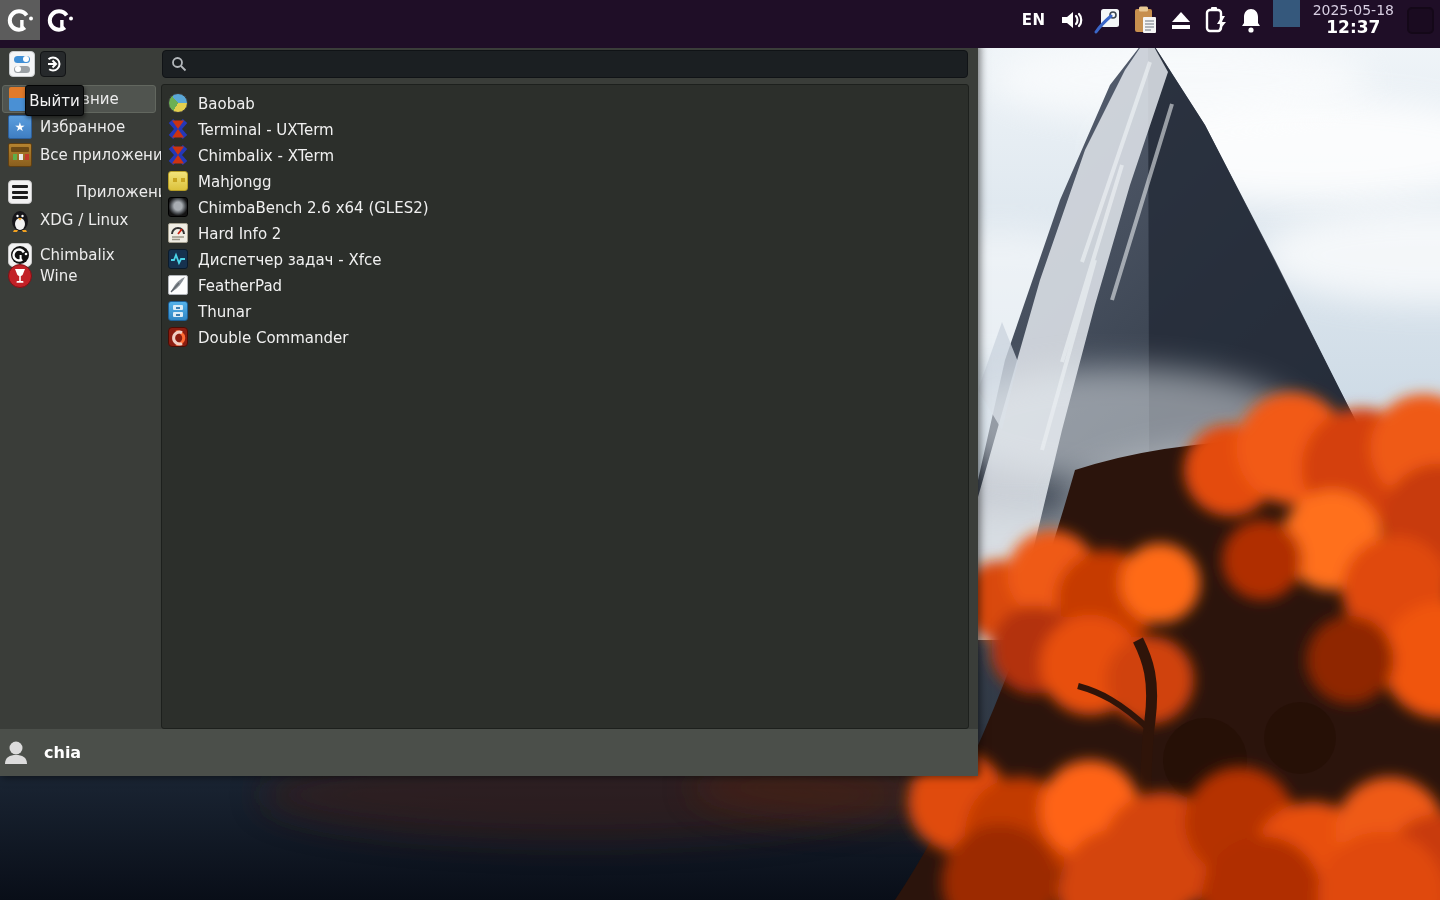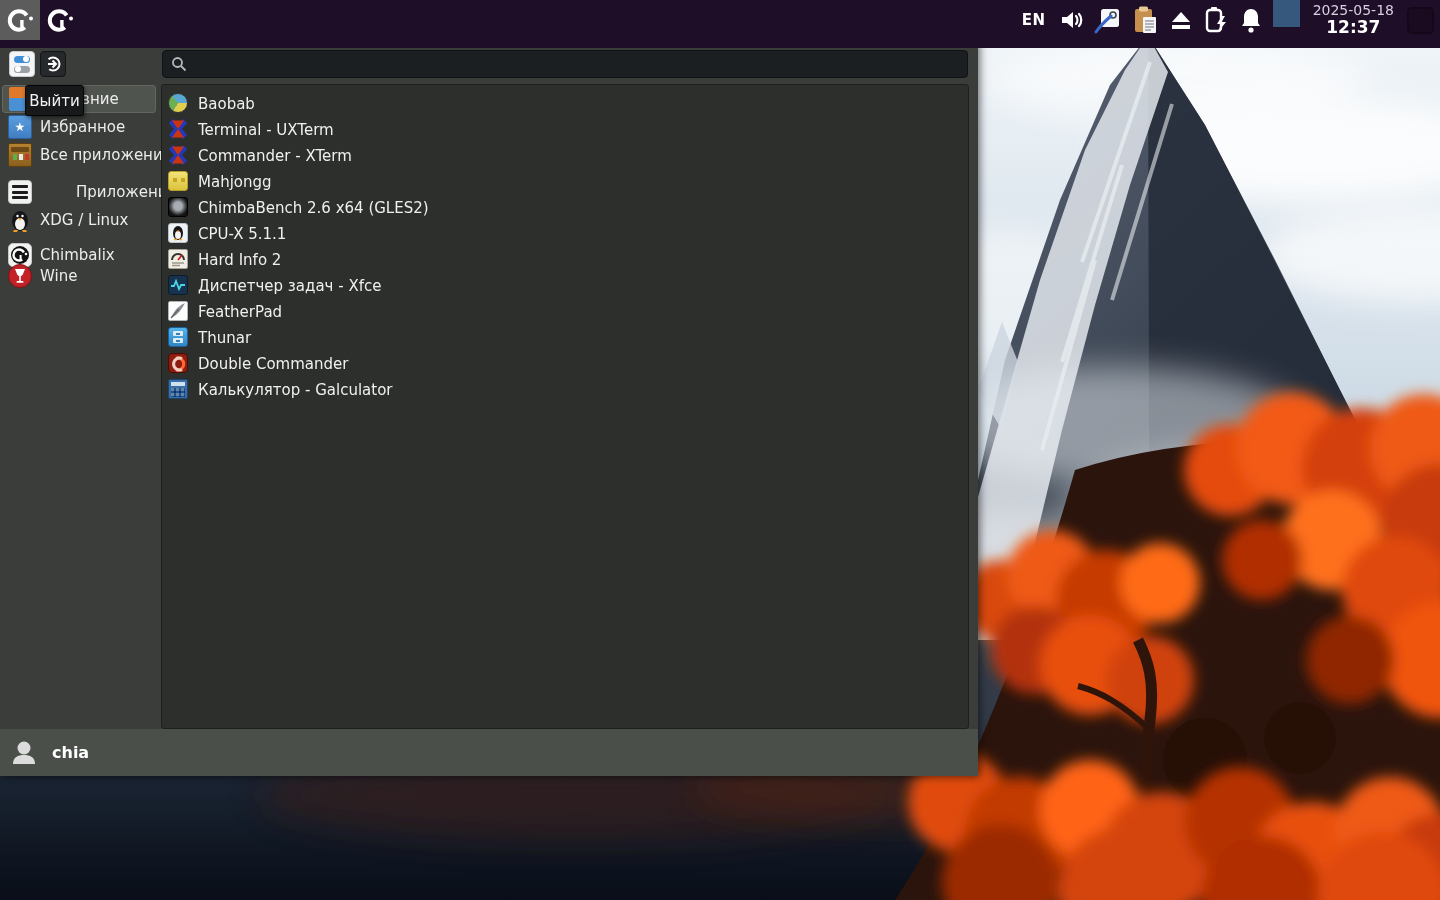--- a/index.html
+++ b/index.html
@@ -47,21 +47,21 @@
 
   
   #tooltip { position:absolute; left:25px; top:44px; width:59px; height:31px; background:#17191a; border:1px solid #040505; border-radius:3px; color:#f2f2f2; font-size:15px; display:flex; align-items:center; justify-content:center; z-index:5; box-shadow:1px 2px 4px rgba(0,0,0,.5); }
 
   
   #app-list { position:absolute; left:161px; top:43px; width:808px; height:645px; background:#2c2f2b; border:1px solid #1d201d; border-radius:3px; padding-top:2px; }
   .app-row { height:26px; display:flex; align-items:flex-end; gap:10px; padding-left:6px; color:#f0f0f0; font-size:15px; cursor:pointer; }
   .app-label { white-space:nowrap; }
 
   
-  #user-bar { position:absolute; left:0; top:688px; width:978px; height:47px; background:#4b4f4a; display:flex; align-items:center; gap:12px; padding-left:8px; }
+  #user-bar { position:absolute; left:0; top:688px; width:978px; height:47px; background:#4b4f4a; display:flex; align-items:center; gap:12px; }
   #user-name { color:#ffffff; font-size:16px; font-weight:bold; }
 
   
   .ic20 { width:20px; height:20px; flex:none; position:relative; }
   .ic24 { width:24px; height:24px; flex:none; position:relative; }
 
   .i-baobab { border-radius:50%; background:conic-gradient(from -40deg,#5aa7d6 0 130deg,#e3cf4e 130deg 250deg,#6cb054 250deg 360deg); border:1px solid #3a3a3a; }
   .i-xterm  { background:transparent; }
   .i-mahjongg { border-radius:3px; background:linear-gradient(#f2e37a,#dcc23c); border:1px solid #b89f28; }
   .i-mahjongg:after { content:""; position:absolute; left:4px; top:6px; width:4px; height:4px; background:#c8a520; box-shadow:8px 0 0 #c8a520; }
@@ -372,44 +372,33 @@
         <span class="app-label">Terminal - UXTerm</span>
       </div>
 
       <div class="app-row">
         <span class="ic20 i-xterm">
           <svg width="20" height="20" viewBox="0 0 20 20">
             <path d="M3,2 L17,18 M17,2 L3,18" stroke="#2438b8" stroke-width="6"></path>
             <path d="M4,1.5 H16 L10,10 L16,18.5 H4 L10,10 Z" fill="#cc3311"></path>
           </svg>
         </span>
-        <span class="app-label">Commander - XTerm</span>
+        <span class="app-label">Chimbalix - XTerm</span>
       </div>
 
       <div class="app-row">
         <span class="ic20 i-mahjongg"></span>
         <span class="app-label">Mahjongg</span>
       </div>
 
       <div class="app-row">
         <span class="ic20 i-chimbabench"></span>
         <span class="app-label">ChimbaBench 2.6 x64 (GLES2)</span>
       </div>
 
-      <div class="app-row">
-        <span class="ic20 i-cpux">
-          <svg width="14" height="16" viewBox="0 0 14 16">
-            <ellipse cx="7" cy="8" rx="5" ry="7" fill="#16161a"></ellipse>
-            <ellipse cx="7" cy="10" rx="3" ry="4" fill="#f2f2f2"></ellipse>
-            <path d="M5.5,5.5 L8.5,5.5 L7,7.3 Z" fill="#f0a020"></path>
-            <path d="M3,14.5 h3 M8,14.5 h3" stroke="#f0a020" stroke-width="1.6"></path>
-          </svg>
-        </span>
-        <span class="app-label">CPU-X 5.1.1</span>
-      </div>
 
       <div class="app-row">
         <span class="ic20 i-hardinfo">
           <svg width="18" height="18" viewBox="0 0 18 18">
             <path d="M3,10 A6,6 0 0 1 15,10" fill="none" stroke="#333" stroke-width="2"></path>
             <path d="M9,10 L13,5" stroke="#cc2211" stroke-width="1.8"></path>
             <path d="M3,13 h12 M3,15.5 h8" stroke="#9a9688" stroke-width="1.4"></path>
           </svg>
         </span>
         <span class="app-label">Hard Info 2</span>
@@ -446,27 +435,20 @@
       <div class="app-row">
         <span class="ic20 i-doublecmd">
           <svg width="20" height="20" viewBox="0 0 20 20">
             <path d="M7,4 A6.2,6.2 0 1 1 7,16" stroke="#ff6a33" stroke-width="3" fill="none"></path>
             <path d="M13,4.5 A6,6 0 1 0 13,15.5" stroke="#f0cfc4" stroke-width="3" fill="none"></path>
           </svg>
         </span>
         <span class="app-label">Double Commander</span>
       </div>
 
-      <div class="app-row">
-        <span class="ic20 i-galculator">
-          <div class="disp"></div>
-            <div class="keys"></div>
-        </span>
-        <span class="app-label">Калькулятор - Galculator</span>
-      </div>
 
     </div>
 
     <div id="user-bar">
       <svg width="32" height="32" viewBox="0 0 32 32">
         <circle cx="16" cy="11" r="6.5" fill="#dcdcdc"></circle>
         <path d="M5,27 C5,20 10,18 16,18 C22,18 27,20 27,27 Z" fill="#dcdcdc"></path>
       </svg>
       <span id="user-name">chia</span>
     </div>

